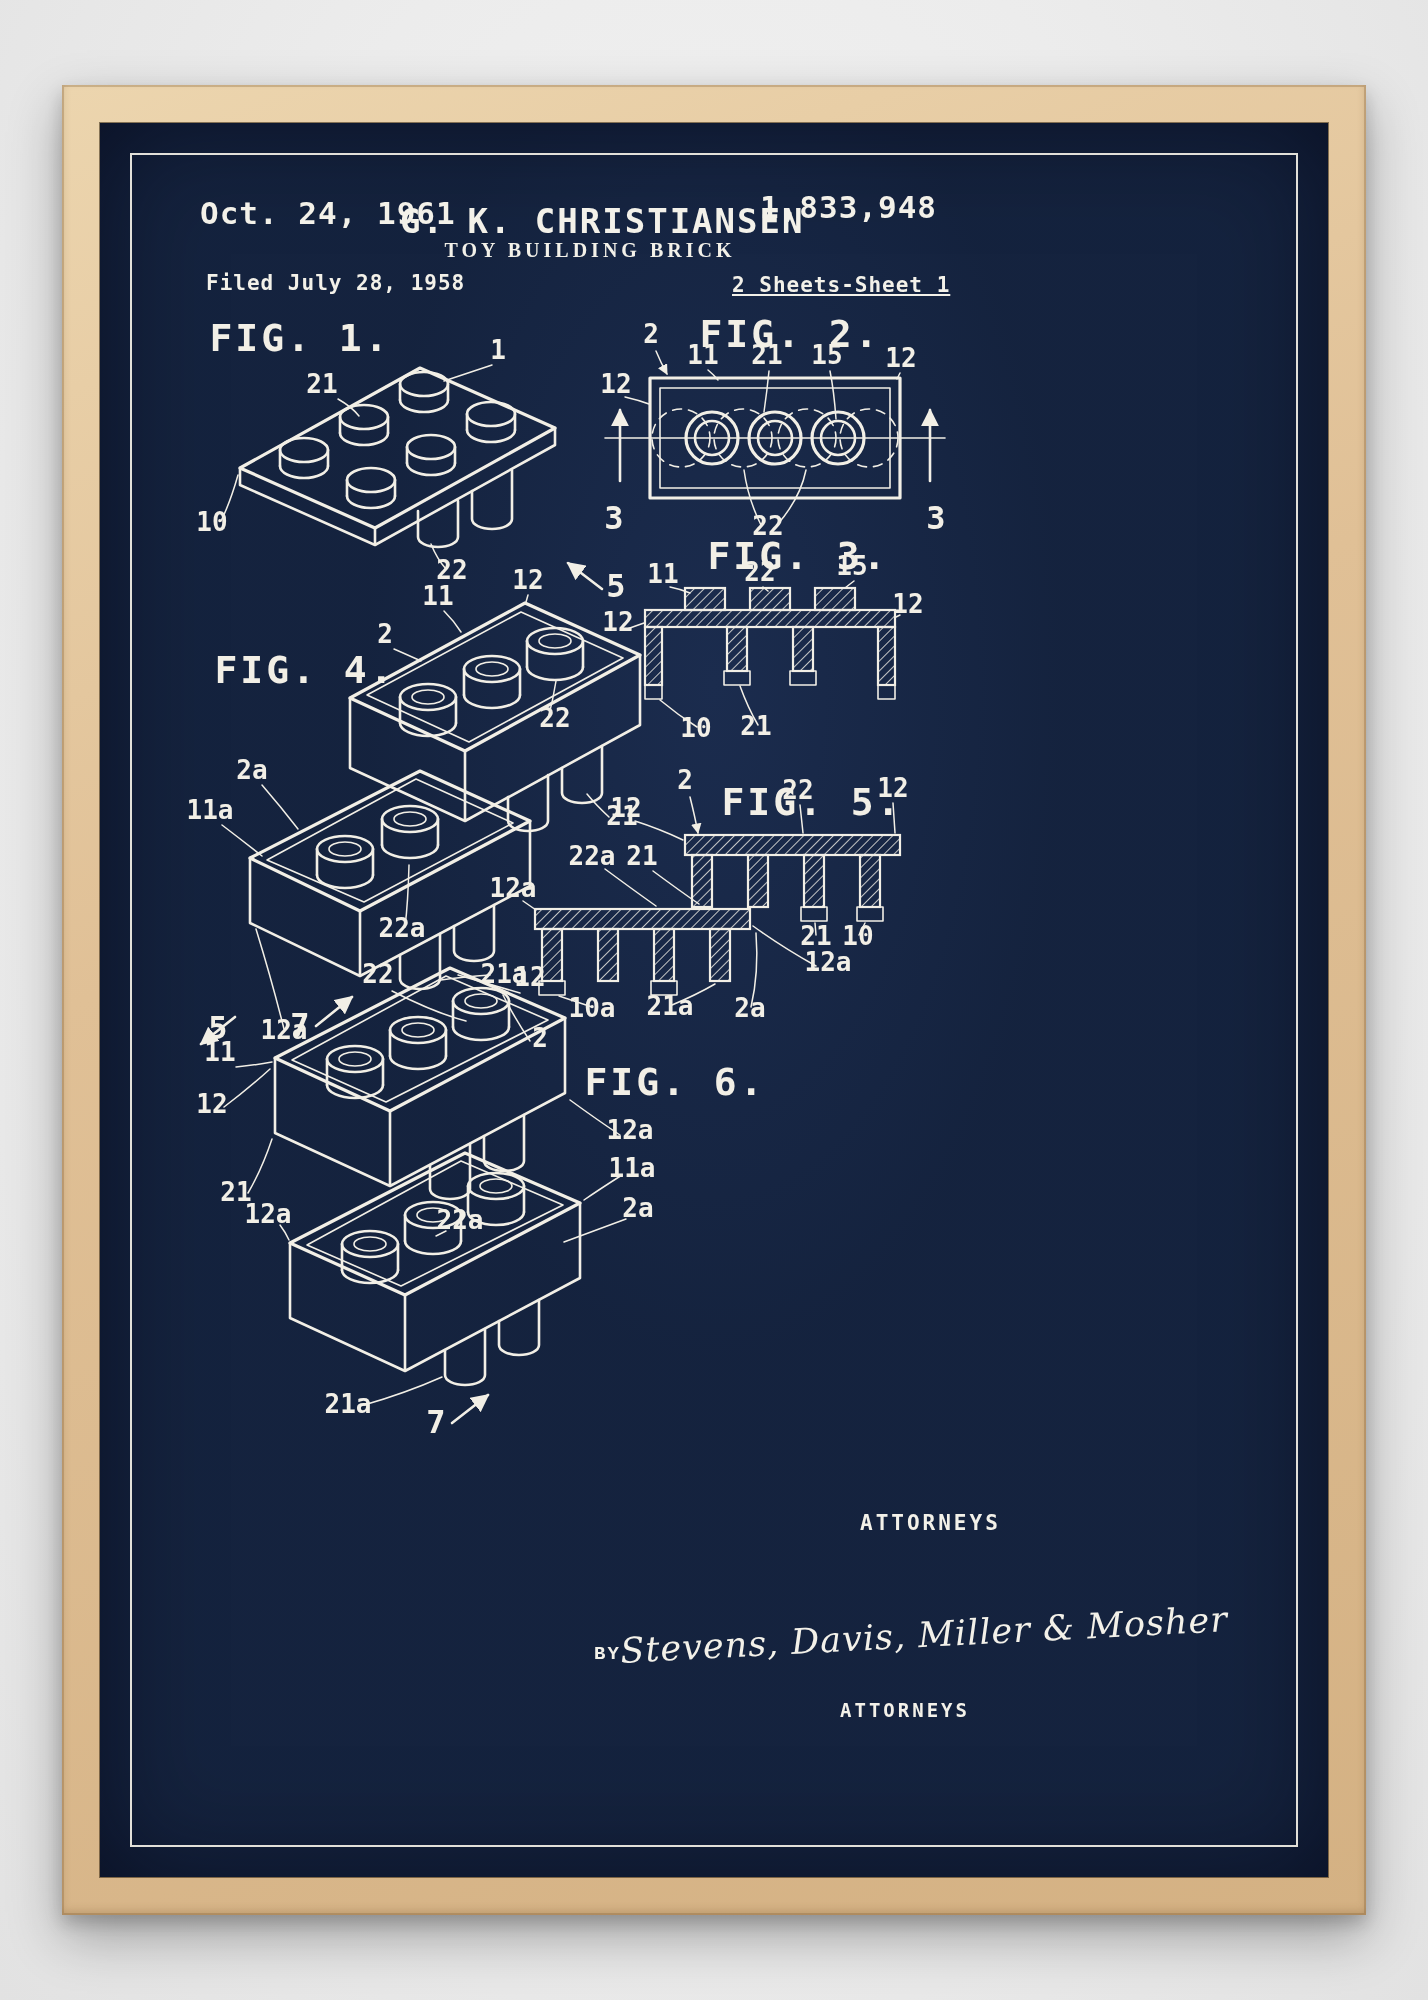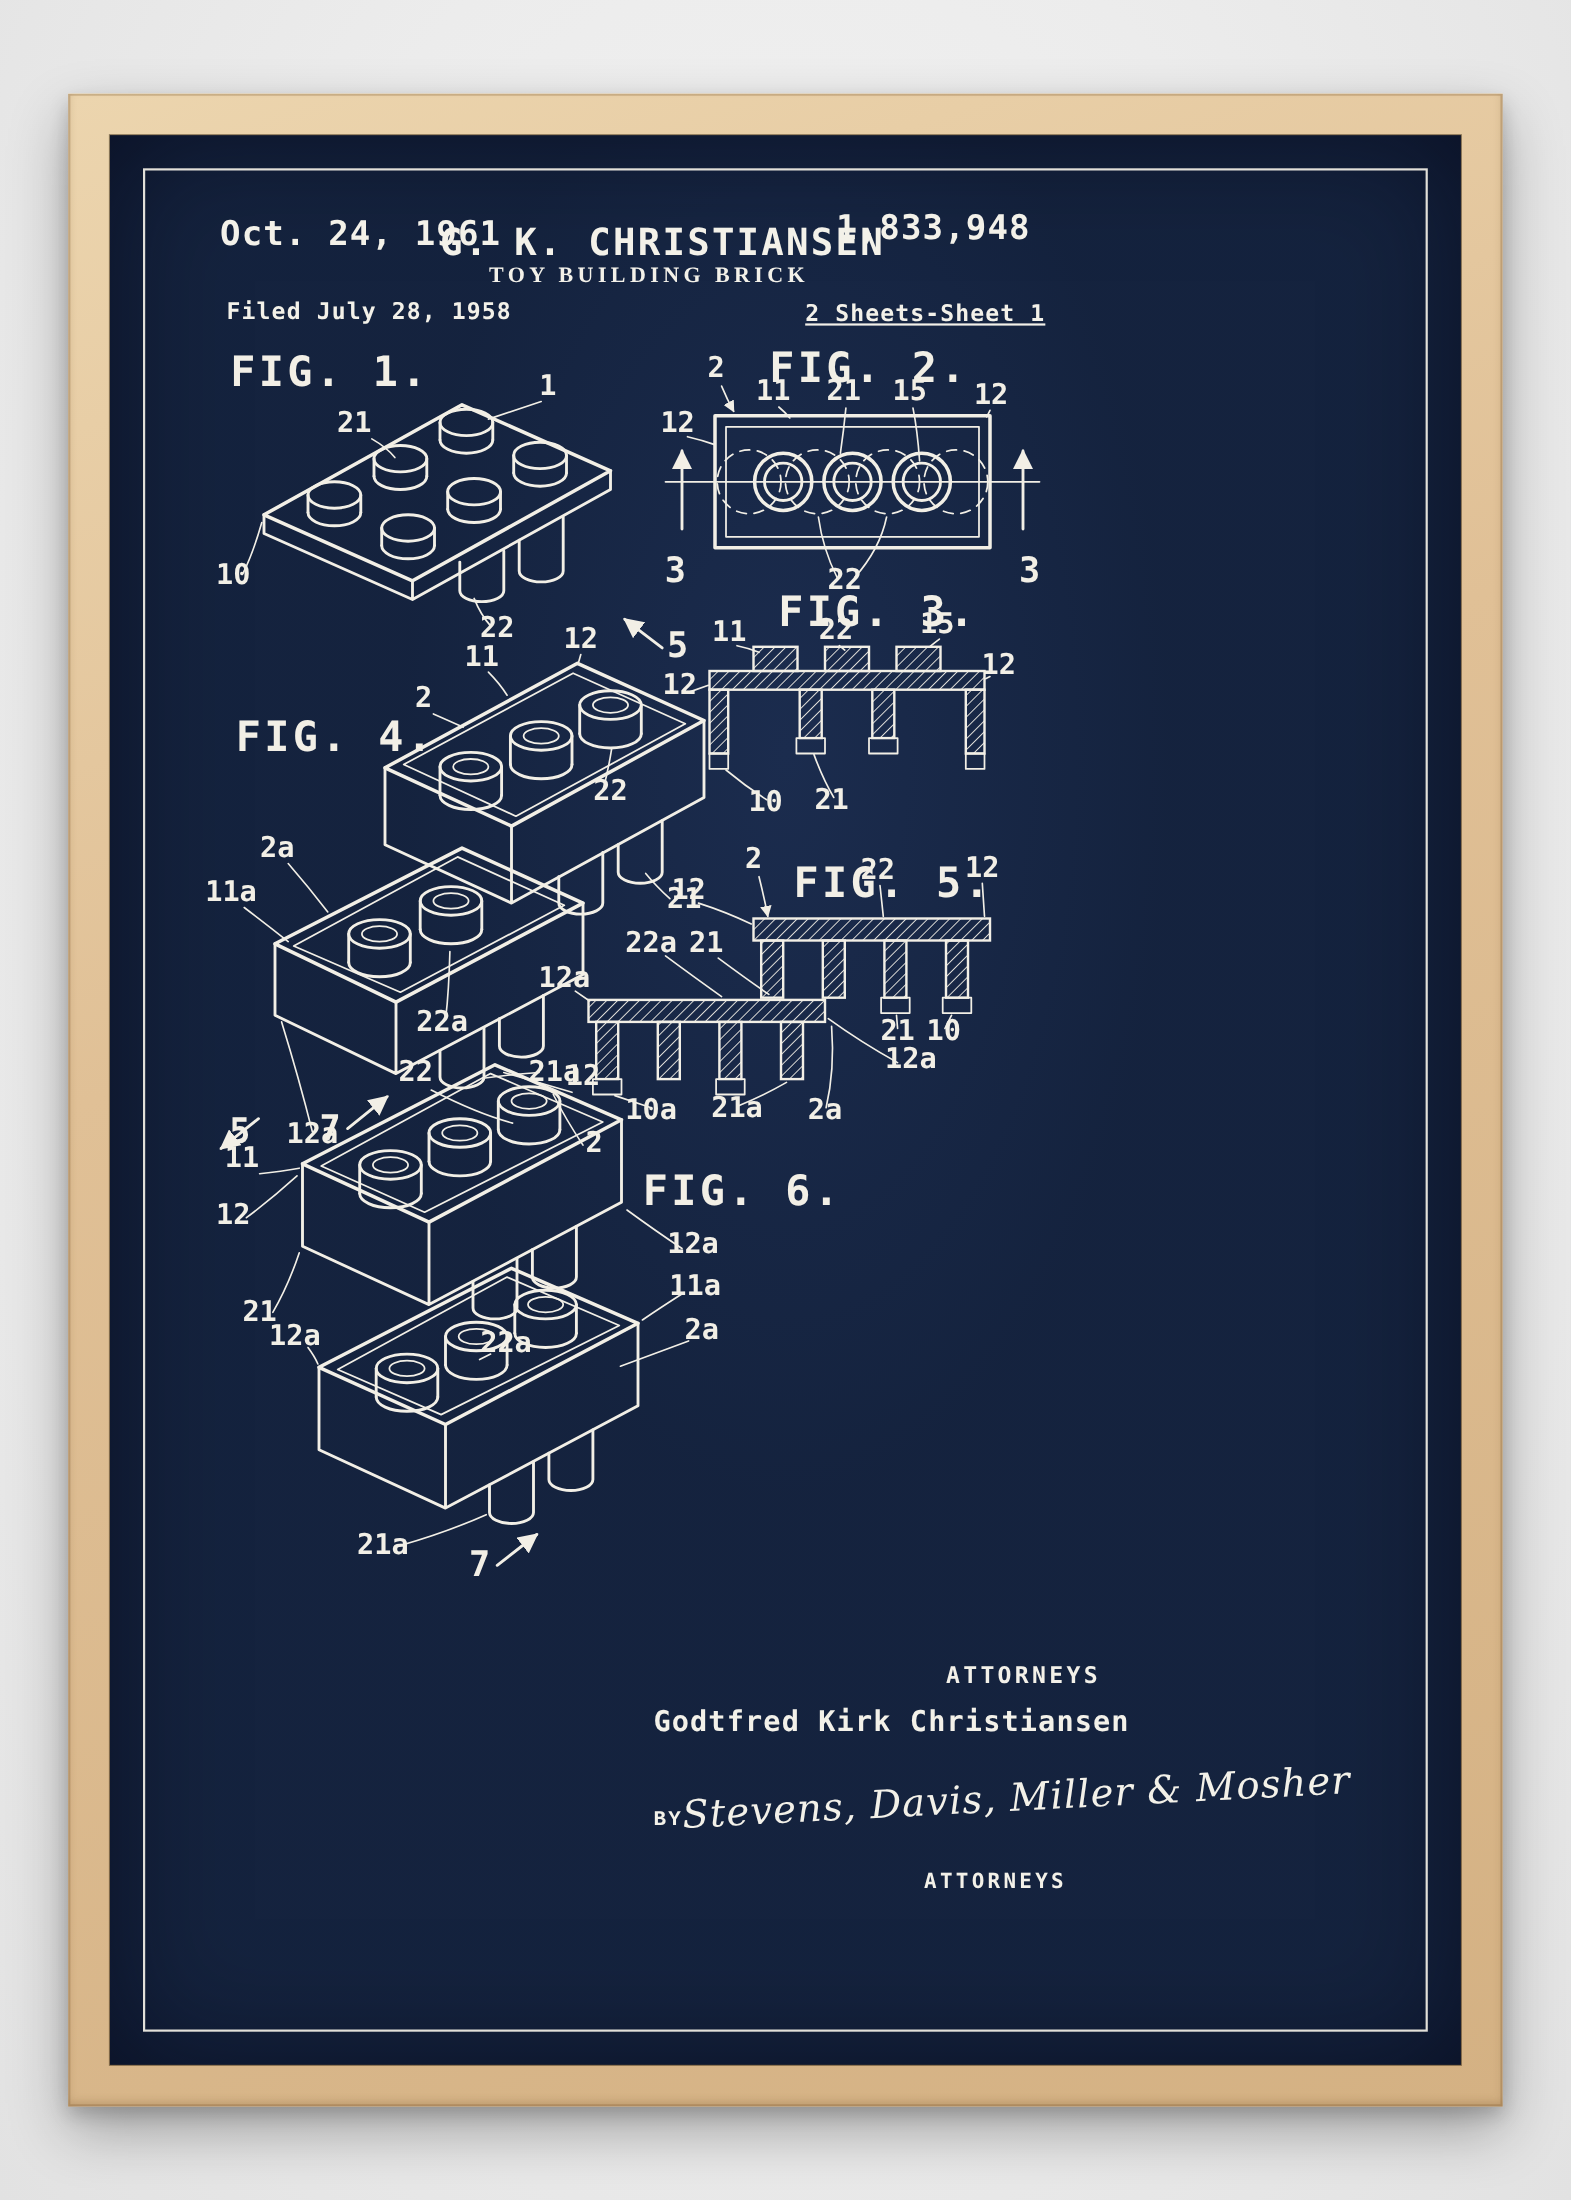--- a/index.html
+++ b/index.html
@@ -318,19 +318,18 @@
           <text class="ref" x="136" y="1078">21</text>
           <text class="ref" x="538" y="1094">2a</text>
           <text class="ref" x="168" y="1100">12a</text>
           <text class="ref" x="360" y="1106">22a</text>
           <text class="ref" x="248" y="1290">21a</text>
           <text class="ref-lg" x="336" y="1310">7</text>
         </g>
       </svg>
 
       <div class="txt b inv-label">ATTORNEYS</div>
-      <div class="txt b inv-name">Godtfred Kirk Christiansen</div>
       <div class="txt b by-label">BY</div>
       <div class="txt sig">Stevens, Davis, Miller &amp; Mosher</div>
       <div class="txt b att-label">ATTORNEYS</div>
     </div>
   </div>
 </div>
 
 </body></html>

